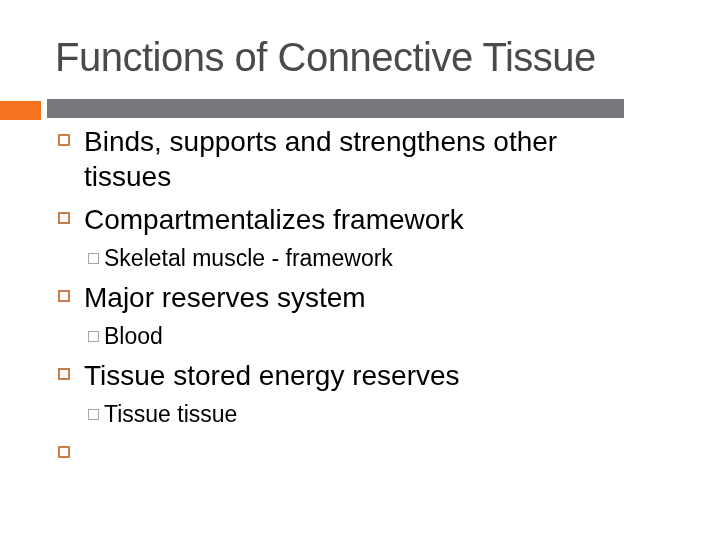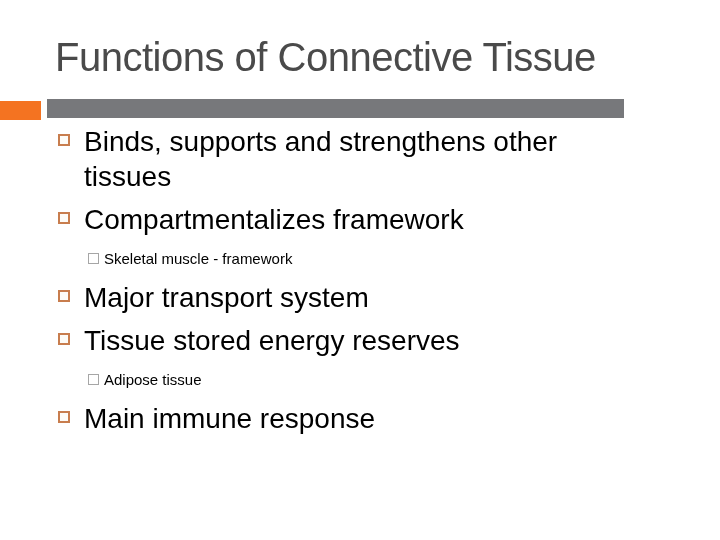--- a/index.html
+++ b/index.html
@@ -61,21 +61,21 @@
     position: absolute;
     left: 3px;
     top: 10px;
     width: 8px;
     height: 8px;
     background: #fdfbf7;
     border: 2px solid #c87d4e;
   }
   .lvl2 {
     position: relative;
-    font-size: 15px;
+    font-size: 23px;
     line-height: 27px;
     padding-left: 49px;
     margin: 0 0 8px 0;
   }
   .lvl2 .sq {
     position: absolute;
     left: 33px;
     top: 8px;
     width: 9px;
     height: 9px;
@@ -109,33 +109,36 @@
       <span>Compartmentalizes framework</span>
     </div>
 
     <div class="lvl2">
       <span class="sq"></span>
       <span>Skeletal muscle - framework</span>
     </div>
 
     <div class="lvl1">
       <span class="sq"></span>
-      <span>Major transport system</span>
+      <span>Major reserves system</span>
     </div>
 
+    <div class="lvl2">
+      <span class="sq"></span>
+      <span>Blood</span>
+    </div>
 
     <div class="lvl1">
       <span class="sq"></span>
       <span>Tissue stored energy reserves</span>
     </div>
 
     <div class="lvl2">
       <span class="sq"></span>
-      <span>Adipose tissue</span>
+      <span>Tissue tissue</span>
     </div>
 
     <div class="lvl1">
       <span class="sq"></span>
-      <span>Main immune response</span>
     </div>
 
   </div>
 </div>
 
 </body></html>

